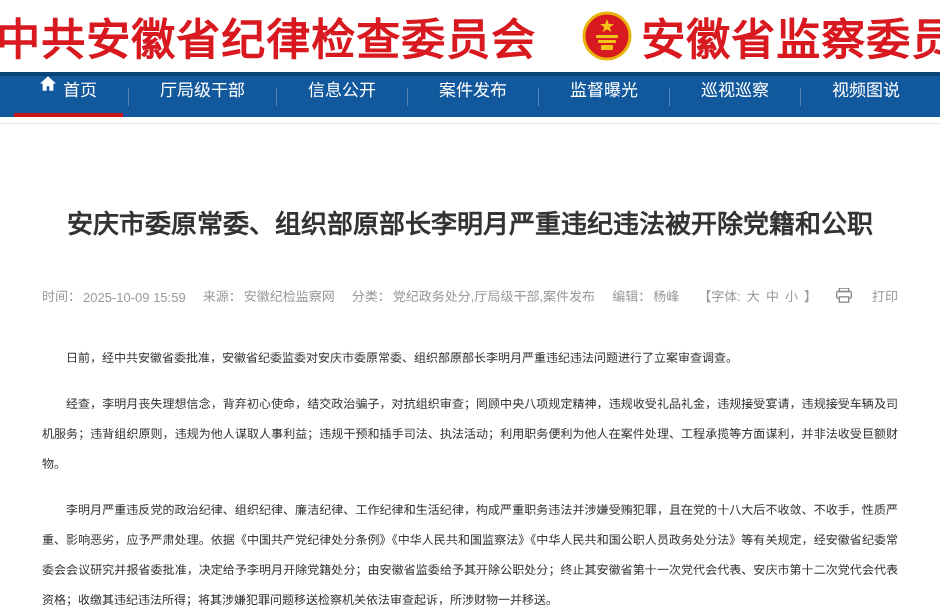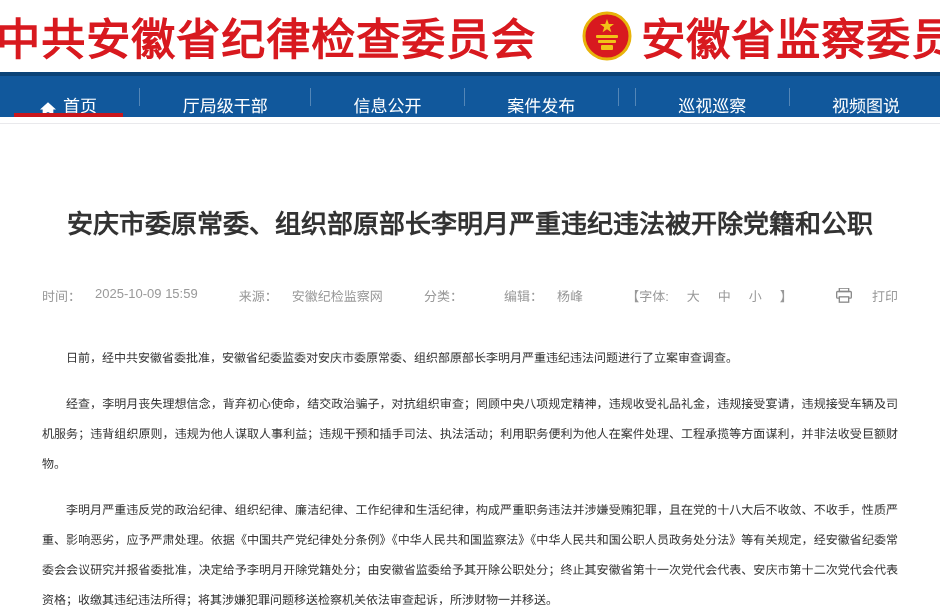--- a/index.html
+++ b/index.html
@@ -37,21 +37,21 @@
     background: #11589c;
     border-top: 4px solid #0b4377;
     display: flex;
     align-items: stretch;
     justify-content: space-between;
     padding: 0 14px;
   }
   .nav-item {
     position: relative;
     display: flex;
-    align-items: flex-end;
+    align-items: flex-start;
     gap: 7px;
     padding: 0 26px;
     color: #ffffff;
     font-size: 17px;
     cursor: pointer;
     white-space: nowrap;
   }
   .nav-item.active::after {
     content: "";
     position: absolute;
@@ -79,21 +79,21 @@
   }
   .meta-row {
     margin-top: 40px;
     display: flex;
     justify-content: space-between;
     align-items: center;
     color: #999999;
     font-size: 13px;
     white-space: nowrap;
   }
-  .meta-item { display: flex; align-items: flex-start; gap: 14px; }
+  .meta-item { display: flex; align-items: flex-end; gap: 2px; }
   .font-size-ctrl span { cursor: pointer; margin: 2px 2px; }
   .print-btn { display: flex; align-items: center; gap: 20px; cursor: pointer; }
   .print-btn svg { display: block; }
   .article-body { margin-top: 36px; color: #333333; }
   .article-body p {
     font-size: 12px;
     line-height: 30px;
     text-align: justify;
     text-indent: 2em;
     margin-bottom: 16px;
@@ -138,20 +138,23 @@
   </div>
   <div class="nav-sep"></div>
   <div class="nav-item">
     <span>信息公开</span>
   </div>
   <div class="nav-sep"></div>
   <div class="nav-item">
     <span>案件发布</span>
   </div>
   <div class="nav-sep"></div>
+  <div class="nav-item">
+    <span>监督曝光</span>
+  </div>
   <div class="nav-sep"></div>
   <div class="nav-item">
     <span>巡视巡察</span>
   </div>
   <div class="nav-sep"></div>
   <div class="nav-item">
     <span>视频图说</span>
   </div>
 </nav>
 <div class="nav-bottom-line"></div>
@@ -163,20 +166,21 @@
     <span class="meta-item">
       <span>时间：</span>
       <span>2025-10-09 15:59</span>
     </span>
     <span class="meta-item">
       <span>来源：</span>
       <span>安徽纪检监察网</span>
     </span>
     <span class="meta-item">
       <span>分类：</span>
+      <span>党纪政务处分,厅局级干部,案件发布</span>
     </span>
     <span class="meta-item">
       <span>编辑：</span>
       <span>杨峰</span>
     </span>
     <span class="meta-item font-size-ctrl">
       <span>【字体:</span>
       <span>大</span>
       <span>中</span>
       <span>小</span>

